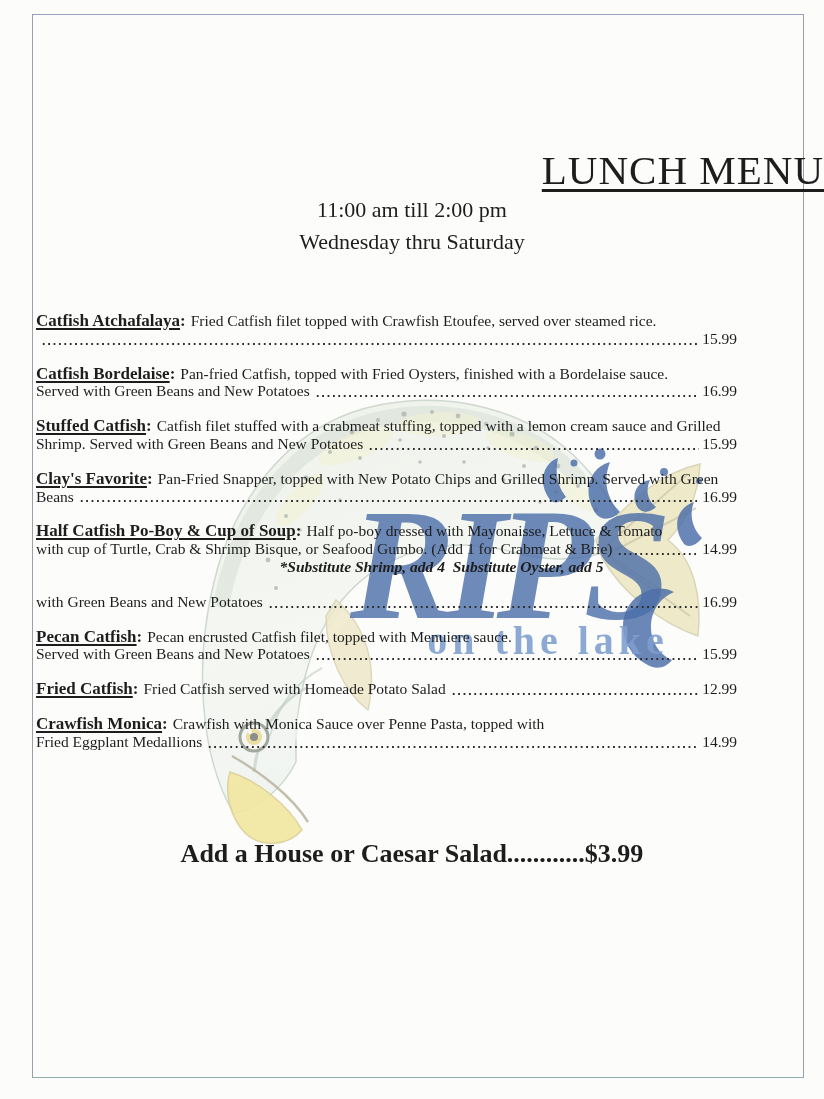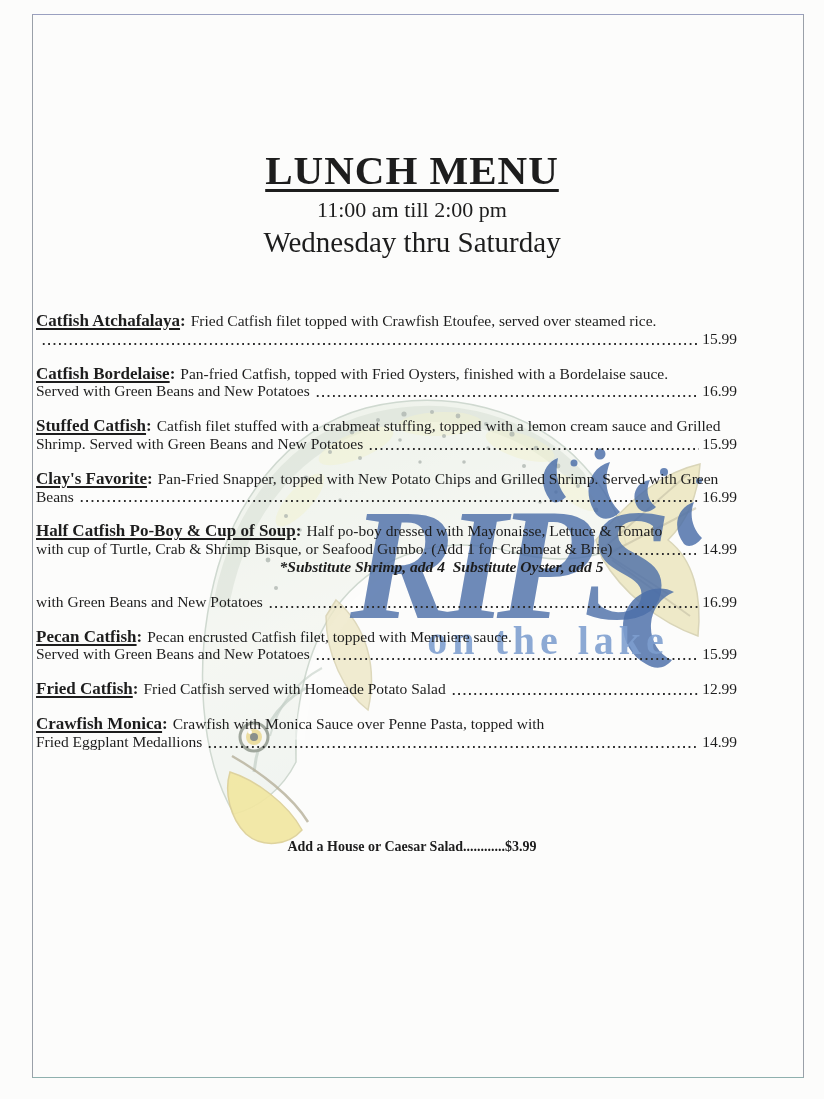--- a/index.html
+++ b/index.html
@@ -12,25 +12,25 @@
   .border-frame{
     position:absolute;left:32px;top:14px;width:770px;height:1062px;
     border:1px solid #9aa0a8;border-top-color:#9aa0c0;border-bottom-color:#8fb0ae;
     pointer-events:none;
   }
   .watermark{position:absolute;left:0;top:0;z-index:0}
   .content{position:absolute;inset:0;z-index:1}
 
   .header{position:absolute;top:148px;left:0;width:100%;text-align:center}
   .menu-title{
-    font-size:41px;font-weight:bold;line-height:45px;letter-spacing:1px;
-    text-decoration:underline;text-decoration-thickness:3px;text-underline-offset:5px;
+    font-size:41px;font-weight:normal;line-height:45px;letter-spacing:1px;
+    text-decoration:underline;text-decoration-thickness:3px;text-underline-offset:5px;text-align:right;
   }
   .menu-hours{font-size:22px;line-height:33px;}
-  .menu-days{font-size:29px;line-height:32px}
+  .menu-days{font-size:22px;line-height:32px}
 
   .menu{position:absolute;left:36px;top:312px;width:752px}
   .menu-item{margin-bottom:17px}
   .item-line{font-size:15.5px;line-height:17.8px}
   .leader-line{display:flex;align-items:flex-start;padding-right:51px}
   .leader-line .item-desc{white-space:nowrap}
   .item-name{
     font-size:17px;font-weight:bold;
     text-decoration:underline;text-decoration-thickness:1.6px;text-underline-offset:2px;
   }
@@ -42,21 +42,21 @@
     background-image:radial-gradient(circle,#2c2c2c 1.05px,transparent 1.35px);
     background-size:5.4px 4px;background-repeat:repeat-x;background-position:left bottom;
   }
   .item-price{white-space:nowrap}
   .item-note{
     font-size:15.5px;font-weight:bold;line-height:17.8px;white-space:pre-wrap;
     width:701px;box-sizing:border-box;padding-left:110px;text-align:center;font-style:italic;
   }
   .footer-note{
     position:absolute;top:839px;left:0;width:100%;
-    text-align:center;font-size:14px;font-weight:bold;
+    text-align:center;font-size:26px;font-weight:bold;
   }
 </style>
 </head>
 <body>
 
 <div class="sheet">
 
   <div class="border-frame"></div>
 
   <svg class="watermark" width="824" height="1099" viewBox="0 0 824 1099" aria-hidden="true">

